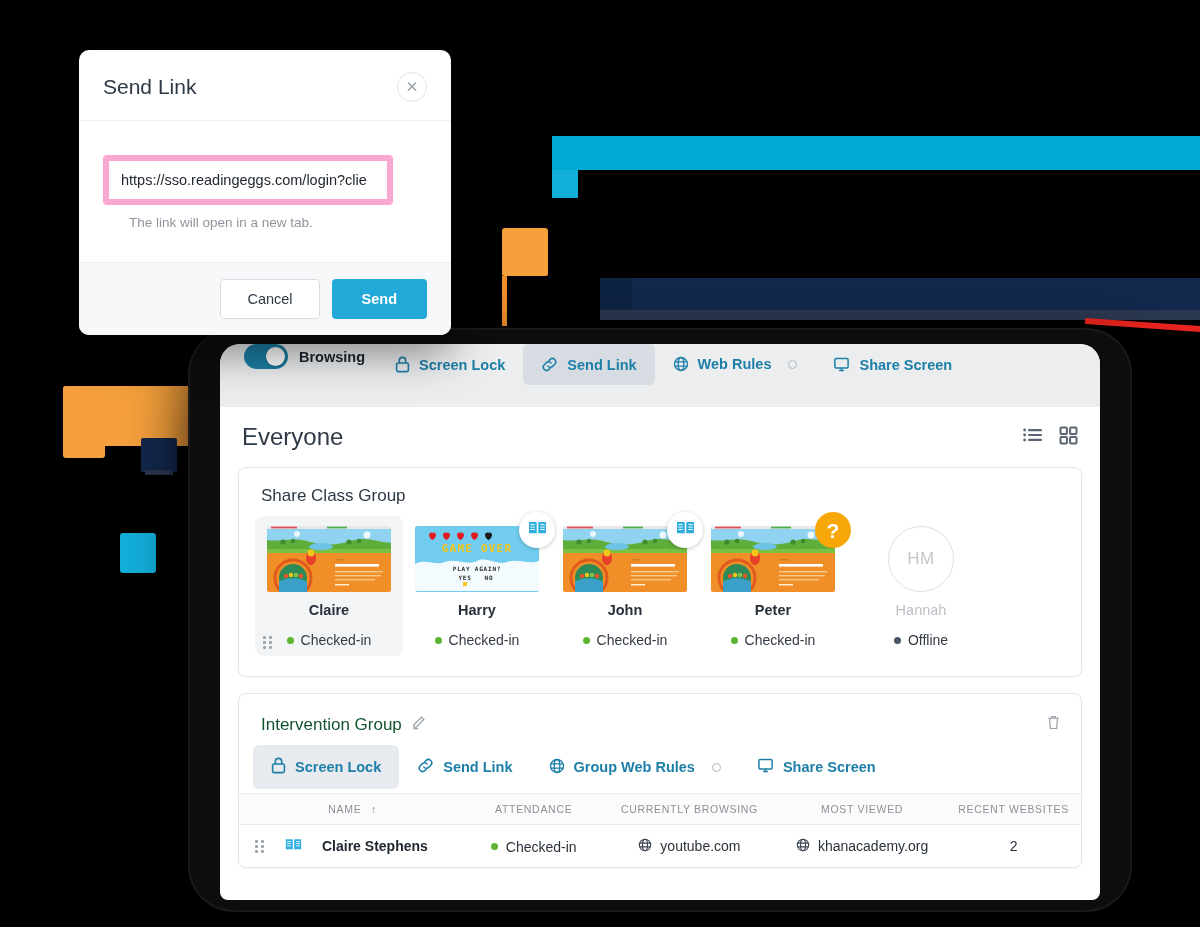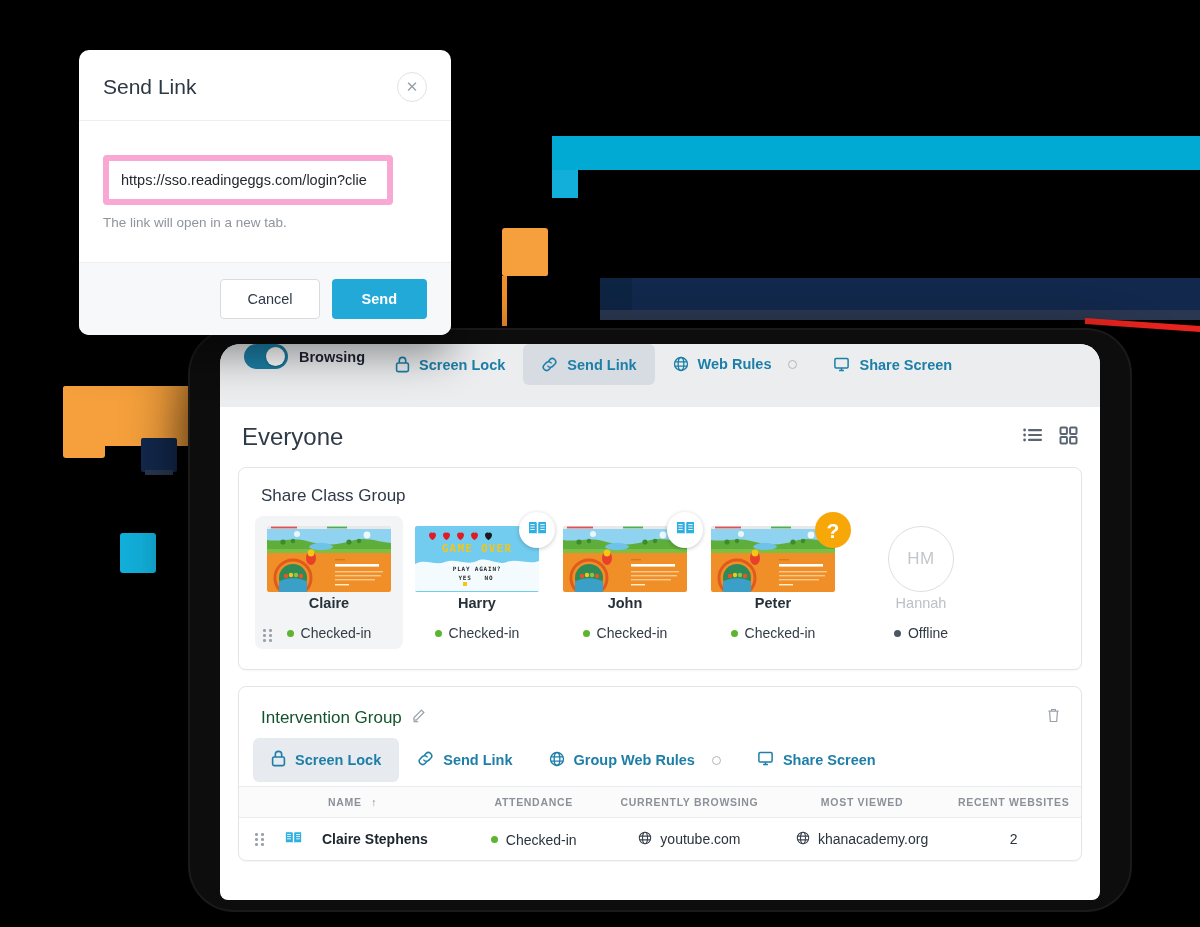--- a/index.html
+++ b/index.html
@@ -105,21 +105,21 @@
     display: flex; align-items: center; justify-content: center;
   }
   .badge.book { background: #fff; box-shadow: 0 1px 4px rgba(0,0,0,.22); }
   .badge.help { background: #F7A808; color: #fff; font-size: 21px; font-weight: 700; line-height: 1; }
 
   .avatar-circle {
     width: 66px; height: 66px; border-radius: 50%; border: 1.5px solid #DCDFE3;
     display: flex; align-items: center; justify-content: center;
     color: #C3C7CC; font-size: 17px; letter-spacing: .5px;
   }
-  .student-name { margin-top: 3px; font-size: 14.5px; font-weight: 700; color: #26303B; }
+  .student-name { margin-top: 10px; font-size: 14.5px; font-weight: 700; color: #26303B; }
   .student-name.muted { color: #BCC1C6; font-weight: 400; }
 
   .status { display: flex; align-items: center; gap: 7px; margin-top: 14px; font-size: 14px; color: #333B45; }
   .status .sdot { width: 7px; height: 7px; border-radius: 50%; flex: none; }
 
   .drag-dots { position: absolute; left: 8px; bottom: 8px; width: 10px; height: 12px; }
   .drag-dots i {
     position: absolute; width: 2.6px; height: 2.6px; border-radius: 50%; background: #9AA1A9;
   }
 
@@ -137,21 +137,21 @@
     padding: 12px 18px; border-radius: 6px;
     color: #1D7FA8; font-size: 14.5px; font-weight: 700; white-space: nowrap;
     background: transparent; border: none; cursor: pointer;
     font-family: "Liberation Sans", sans-serif;
   }
   .gbtn.active { background: #E7EAEE; }
 
   
   .tbl { width: 100%; border-collapse: collapse; }
   .tbl th {
-    font-size: 10.5px; letter-spacing: .7px; color: #8A9199; font-weight: 700;
+    font-size: 10.5px; letter-spacing: .7px; color: #8A9199; font-weight: 400;
     text-transform: uppercase; padding: 9px 6px; background: #FBFBFC;
     border-top: 1px solid #EAECEF; border-bottom: 1px solid #EAECEF; text-align: center;
   }
   .tbl td { padding: 12px 6px; font-size: 14px; color: #2B333C; text-align: center; }
   .cell-name { display: flex; align-items: center; gap: 20px; padding-left: 10px; }
   .cell-name .nm { font-weight: 700; color: #1C242E; }
   .cell-inline { display: inline-flex; align-items: center; gap: 8px; }
 
   
   .modal {
@@ -169,21 +169,21 @@
     width: 30px; height: 30px; border-radius: 50%; border: 1px solid #E0E3E6;
     display: flex; align-items: center; justify-content: center;
     color: #9AA1A9; font-size: 15px; cursor: pointer; background: #fff;
   }
   .modal-body { flex: 1; padding: 34px 24px 10px 24px; }
   .url-input {
     width: 290px; padding: 11px 12px; font-size: 14.5px; color: #23292F;
     border: 6px solid #f9a8d4; border-radius: 4px; outline: none;
     font-family: "Liberation Sans", sans-serif; background: #fff;
   }
-  .help-text { margin-top: 10px; font-size: 13.5px; color: #8E959C; }
+  .help-text { margin-top: 10px; font-size: 13.5px; color: #8E959C; margin-left: 26px; }
   .modal-foot {
     display: flex; justify-content: flex-end; gap: 12px;
     padding: 16px 24px; background: #F7F8F9; border-top: 1px solid #EDEFF1;
   }
   .btn-cancel {
     padding: 11px 26px; font-size: 14.5px; color: #2E3A47; background: #fff;
     border: 1px solid #D8DCE0; border-radius: 4px; cursor: pointer;
     font-family: "Liberation Sans", sans-serif;
   }
   .btn-send {

